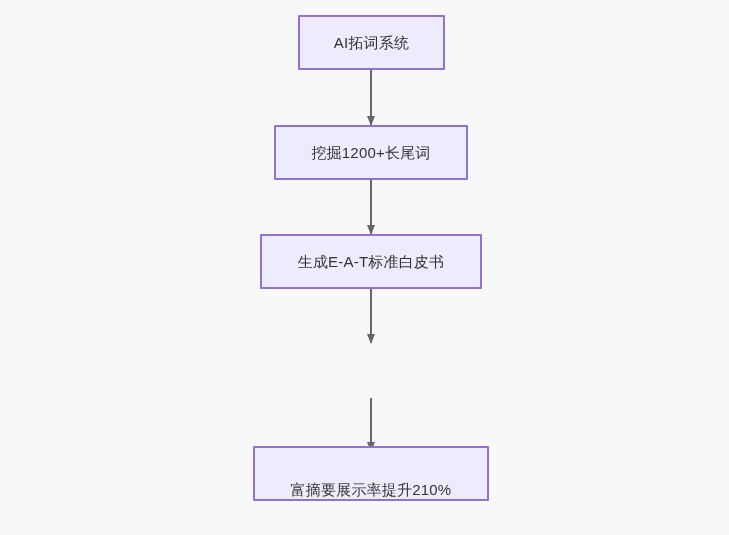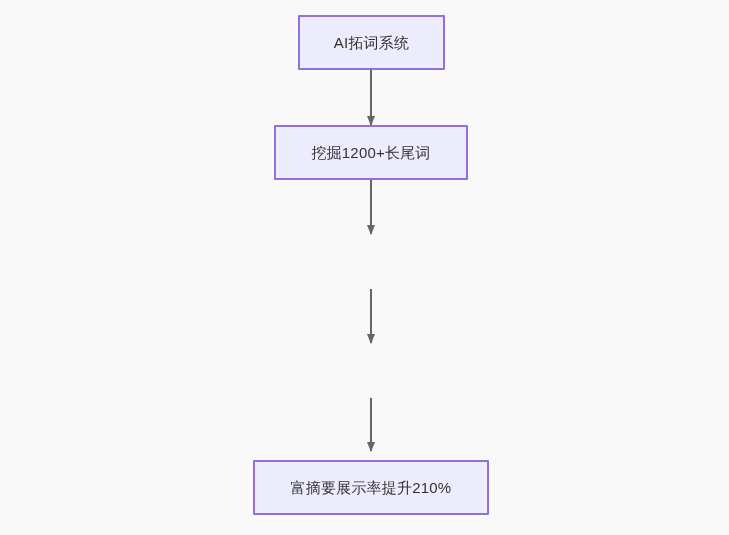--- a/index.html
+++ b/index.html
@@ -50,21 +50,21 @@
     letter-spacing: 0.2px;
     white-space: nowrap;
     text-align: center;
   }
 
   
   #node-1 { left: 298px; top: 15px;  width: 147px; height: 55px; }
   #node-2 { left: 274px; top: 125px; width: 194px; height: 55px; }
   #node-3 { left: 260px; top: 234px; width: 222px; height: 55px; }
   #node-4 { left: 264px; top: 343px; width: 214px; height: 55px; }
-  #node-5 { left: 253px; top: 460px; width: 236px; height: 55px; }
+  #node-5 { left: 253px; top: 446px; width: 236px; height: 55px; align-items: flex-end; }
 </style>
 </head>
 <body>
 
 <div id="flowchart">
 
   <svg id="edge-layer" width="729" height="535" viewBox="0 0 729 535" xmlns="http://www.w3.org/2000/svg">
     <defs>
       <marker id="arrowhead" markerWidth="10" markerHeight="8" refX="9" refY="4" orient="auto" markerUnits="userSpaceOnUse">
         <path d="M0,0 L10,4 L0,8 z" fill="#666666"></path>
@@ -81,19 +81,22 @@
   </svg>
 
   <div class="node" id="node-1">
     <span class="node-label">AI拓词系统</span>
   </div>
 
   <div class="node" id="node-2">
     <span class="node-label">挖掘1200+长尾词</span>
   </div>
 
+  <div class="node" id="node-3">
+    <span class="node-label">生成E-A-T标准白皮书</span>
+  </div>
 
 
   <div class="node" id="node-5">
     <span class="node-label">富摘要展示率提升210%</span>
   </div>
 
 </div>
 
 </body></html>

